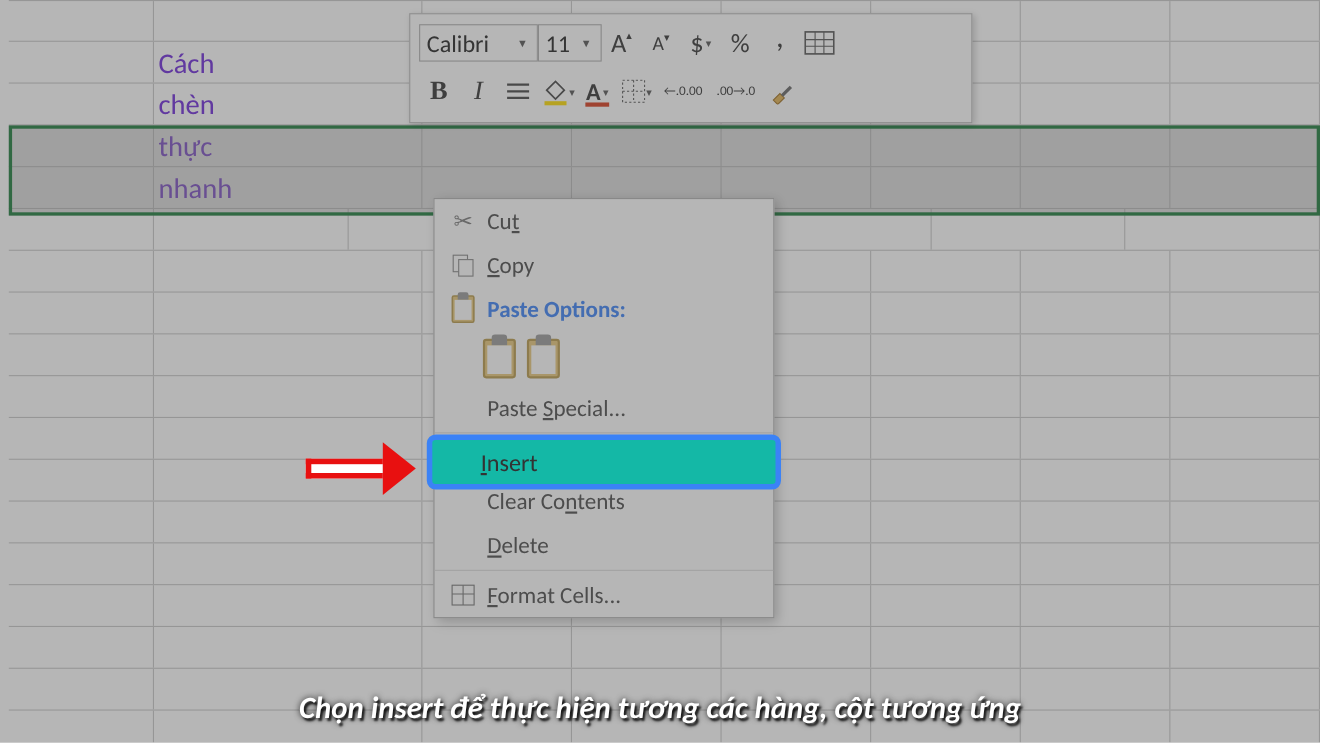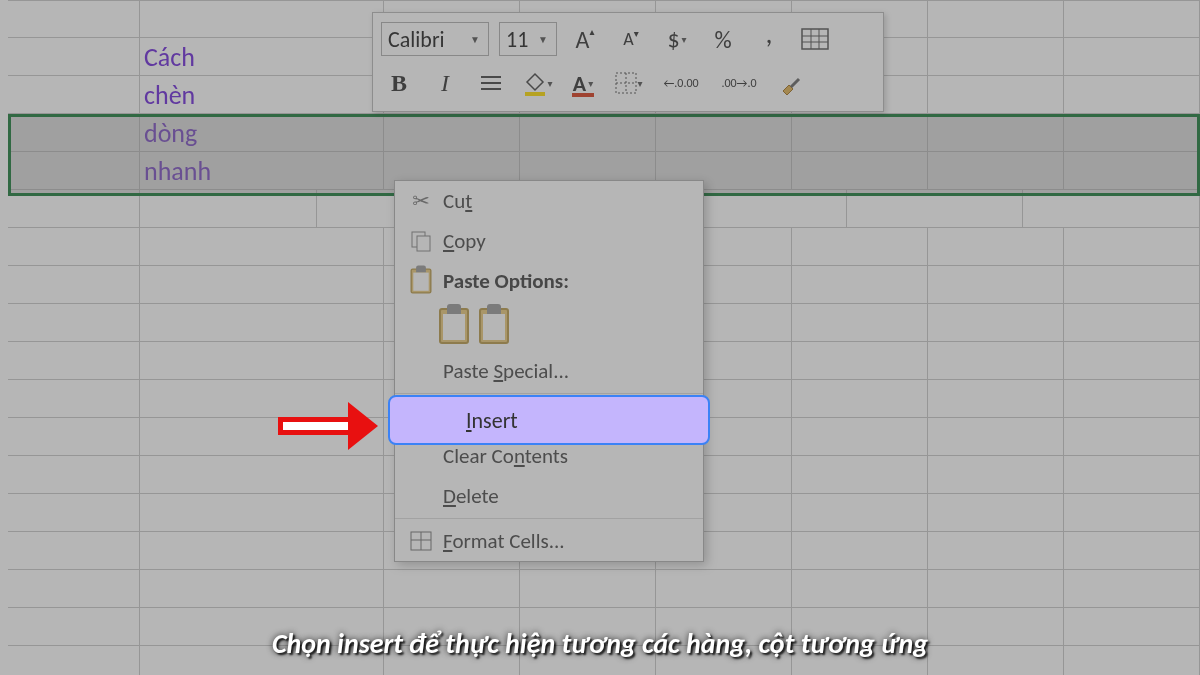--- a/index.html
+++ b/index.html
@@ -42,21 +42,21 @@
   
   .mini-tb {
     position: absolute; top: 12px; left: 372px;
     width: 512px; height: 100px;
     background: #fff;
     border: 1px solid #b8b8b8;
     box-shadow: 2px 2px 6px rgba(0,0,0,0.2);
     z-index: 30;
     padding: 4px 8px;
   }
-  .tb-row { display: flex; align-items: center; gap: 10px; height: 44px; }
+  .tb-row { display: flex; align-items: center; gap: 0; height: 44px; }
   .tb-field {
     border: 1px solid #b0b0b0; background: #fff;
     height: 34px; display: flex; align-items: center;
     font-size: 22px; color: #222; padding: 0 6px;
   }
   .tb-dd { width: 14px; display:flex; align-items:center; justify-content:center; }
   .tb-btn {
     width: 36px; height: 36px; display:flex; align-items:center; justify-content:center;
     font-size: 24px; color: #333;
   }
@@ -72,30 +72,29 @@
     z-index: 30;
   }
   .ctx-item {
     display: flex; align-items: center;
     height: 40px;
     font-size: 21px; color: #4a4a4a;
     padding: 0 8px;
   }
   .ctx-icon { width: 36px; display:flex; justify-content:center; color: #7a7a7a; }
   .ctx-label { flex: 1; padding-left: 4px; }
-  .ctx-header { color: #404040; font-weight: 600; }
+  .ctx-header { color: #3b82f6; font-weight: 600; }
   .ctx-paste-row { padding-left: 44px; height: 50px; display:flex; align-items:center; gap:10px;}
   .ctx-hr { height: 1px; background: #ddd; margin: 2px 0; }
   .ctx-insert-highlight {
     position: absolute;
-    border: 2px solid #3b82f6;
+    border: 5px solid #3b82f6;
     border-radius: 8px;
-    background: #c4b5fd;
+    background: #14b8a6;
     z-index: 60;
-    padding-left: 32px;
   }
   .ctx-insert-highlight .inner {
     width: 100%; height: 100%;
     display: flex; align-items: center;
     padding-left: 44px;
     font-size: 22px; color: #333;
   }
   
   .red-arrow {
     position: absolute;
@@ -177,21 +176,21 @@
         <div></div>
         <div></div>
         <div></div>
         <div></div>
         <div></div>
         <div></div>
       </div>
   </div>
   <div class="row">
     <div class="col-a"></div>
-    <div class="col-b">dòng</div>
+    <div class="col-b">thực</div>
     <div class="col-rest">
         <div></div>
         <div></div>
         <div></div>
         <div></div>
         <div></div>
         <div></div>
       </div>
   </div>
   <div class="row">

